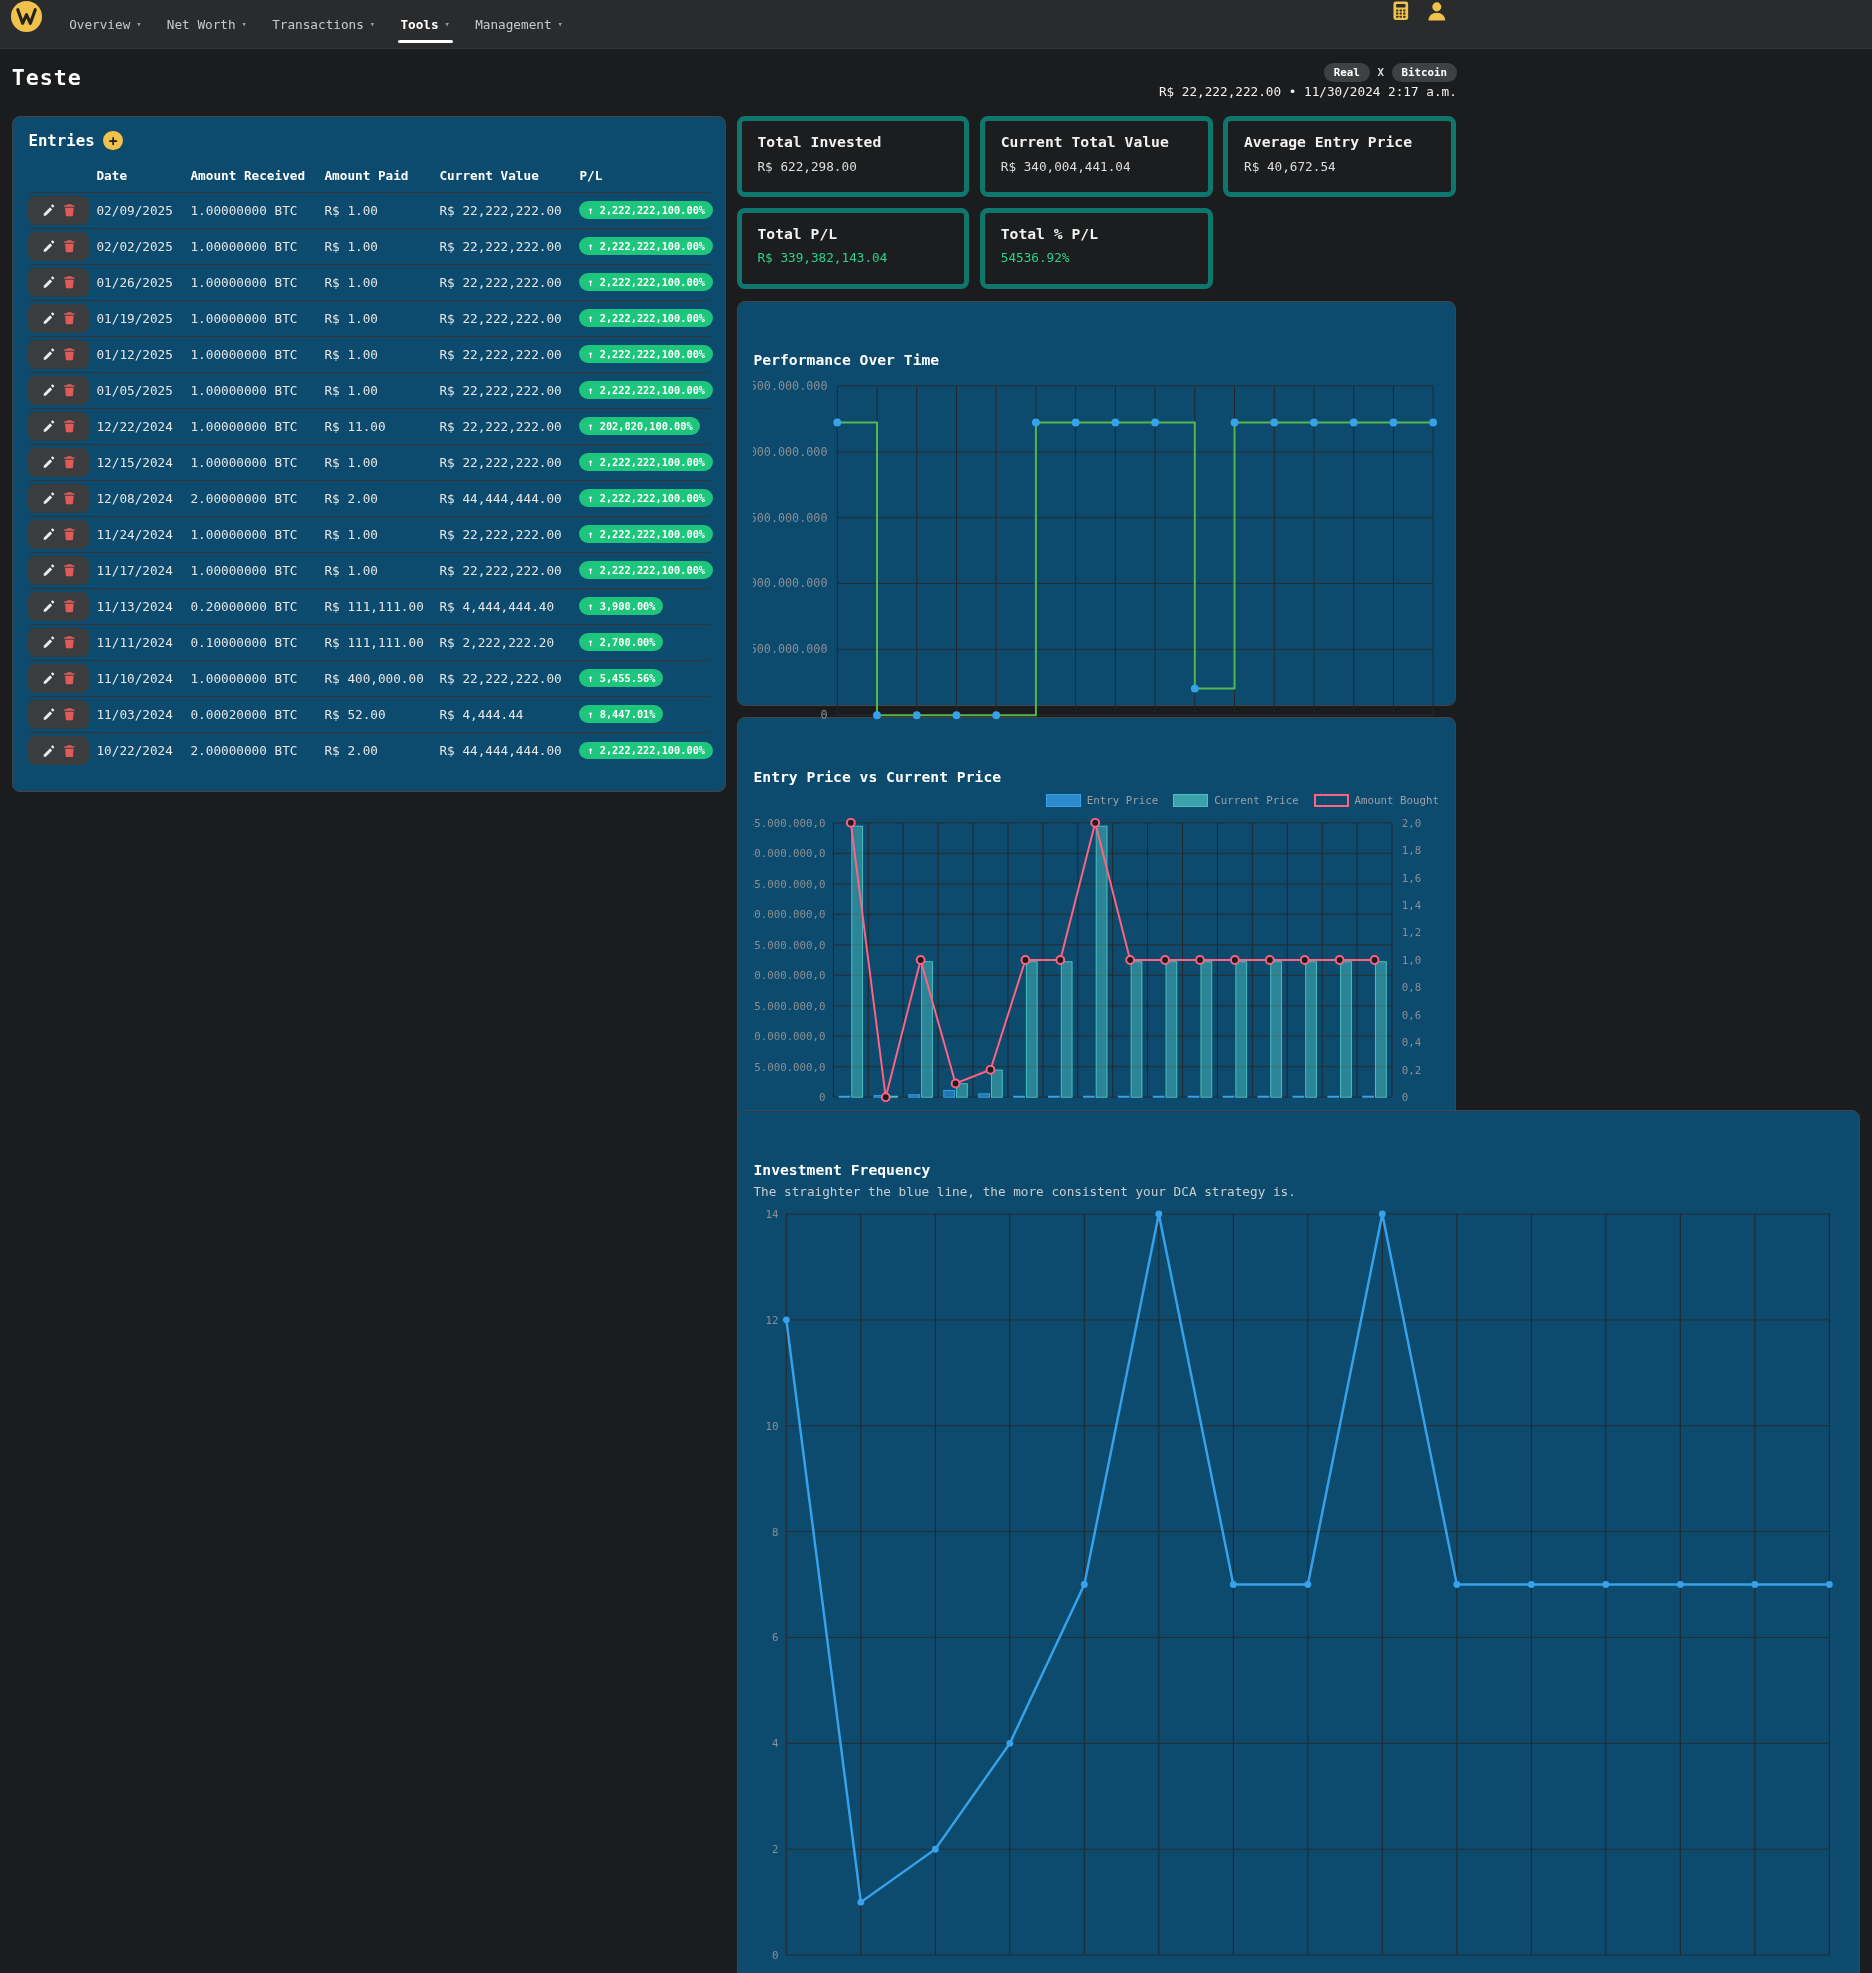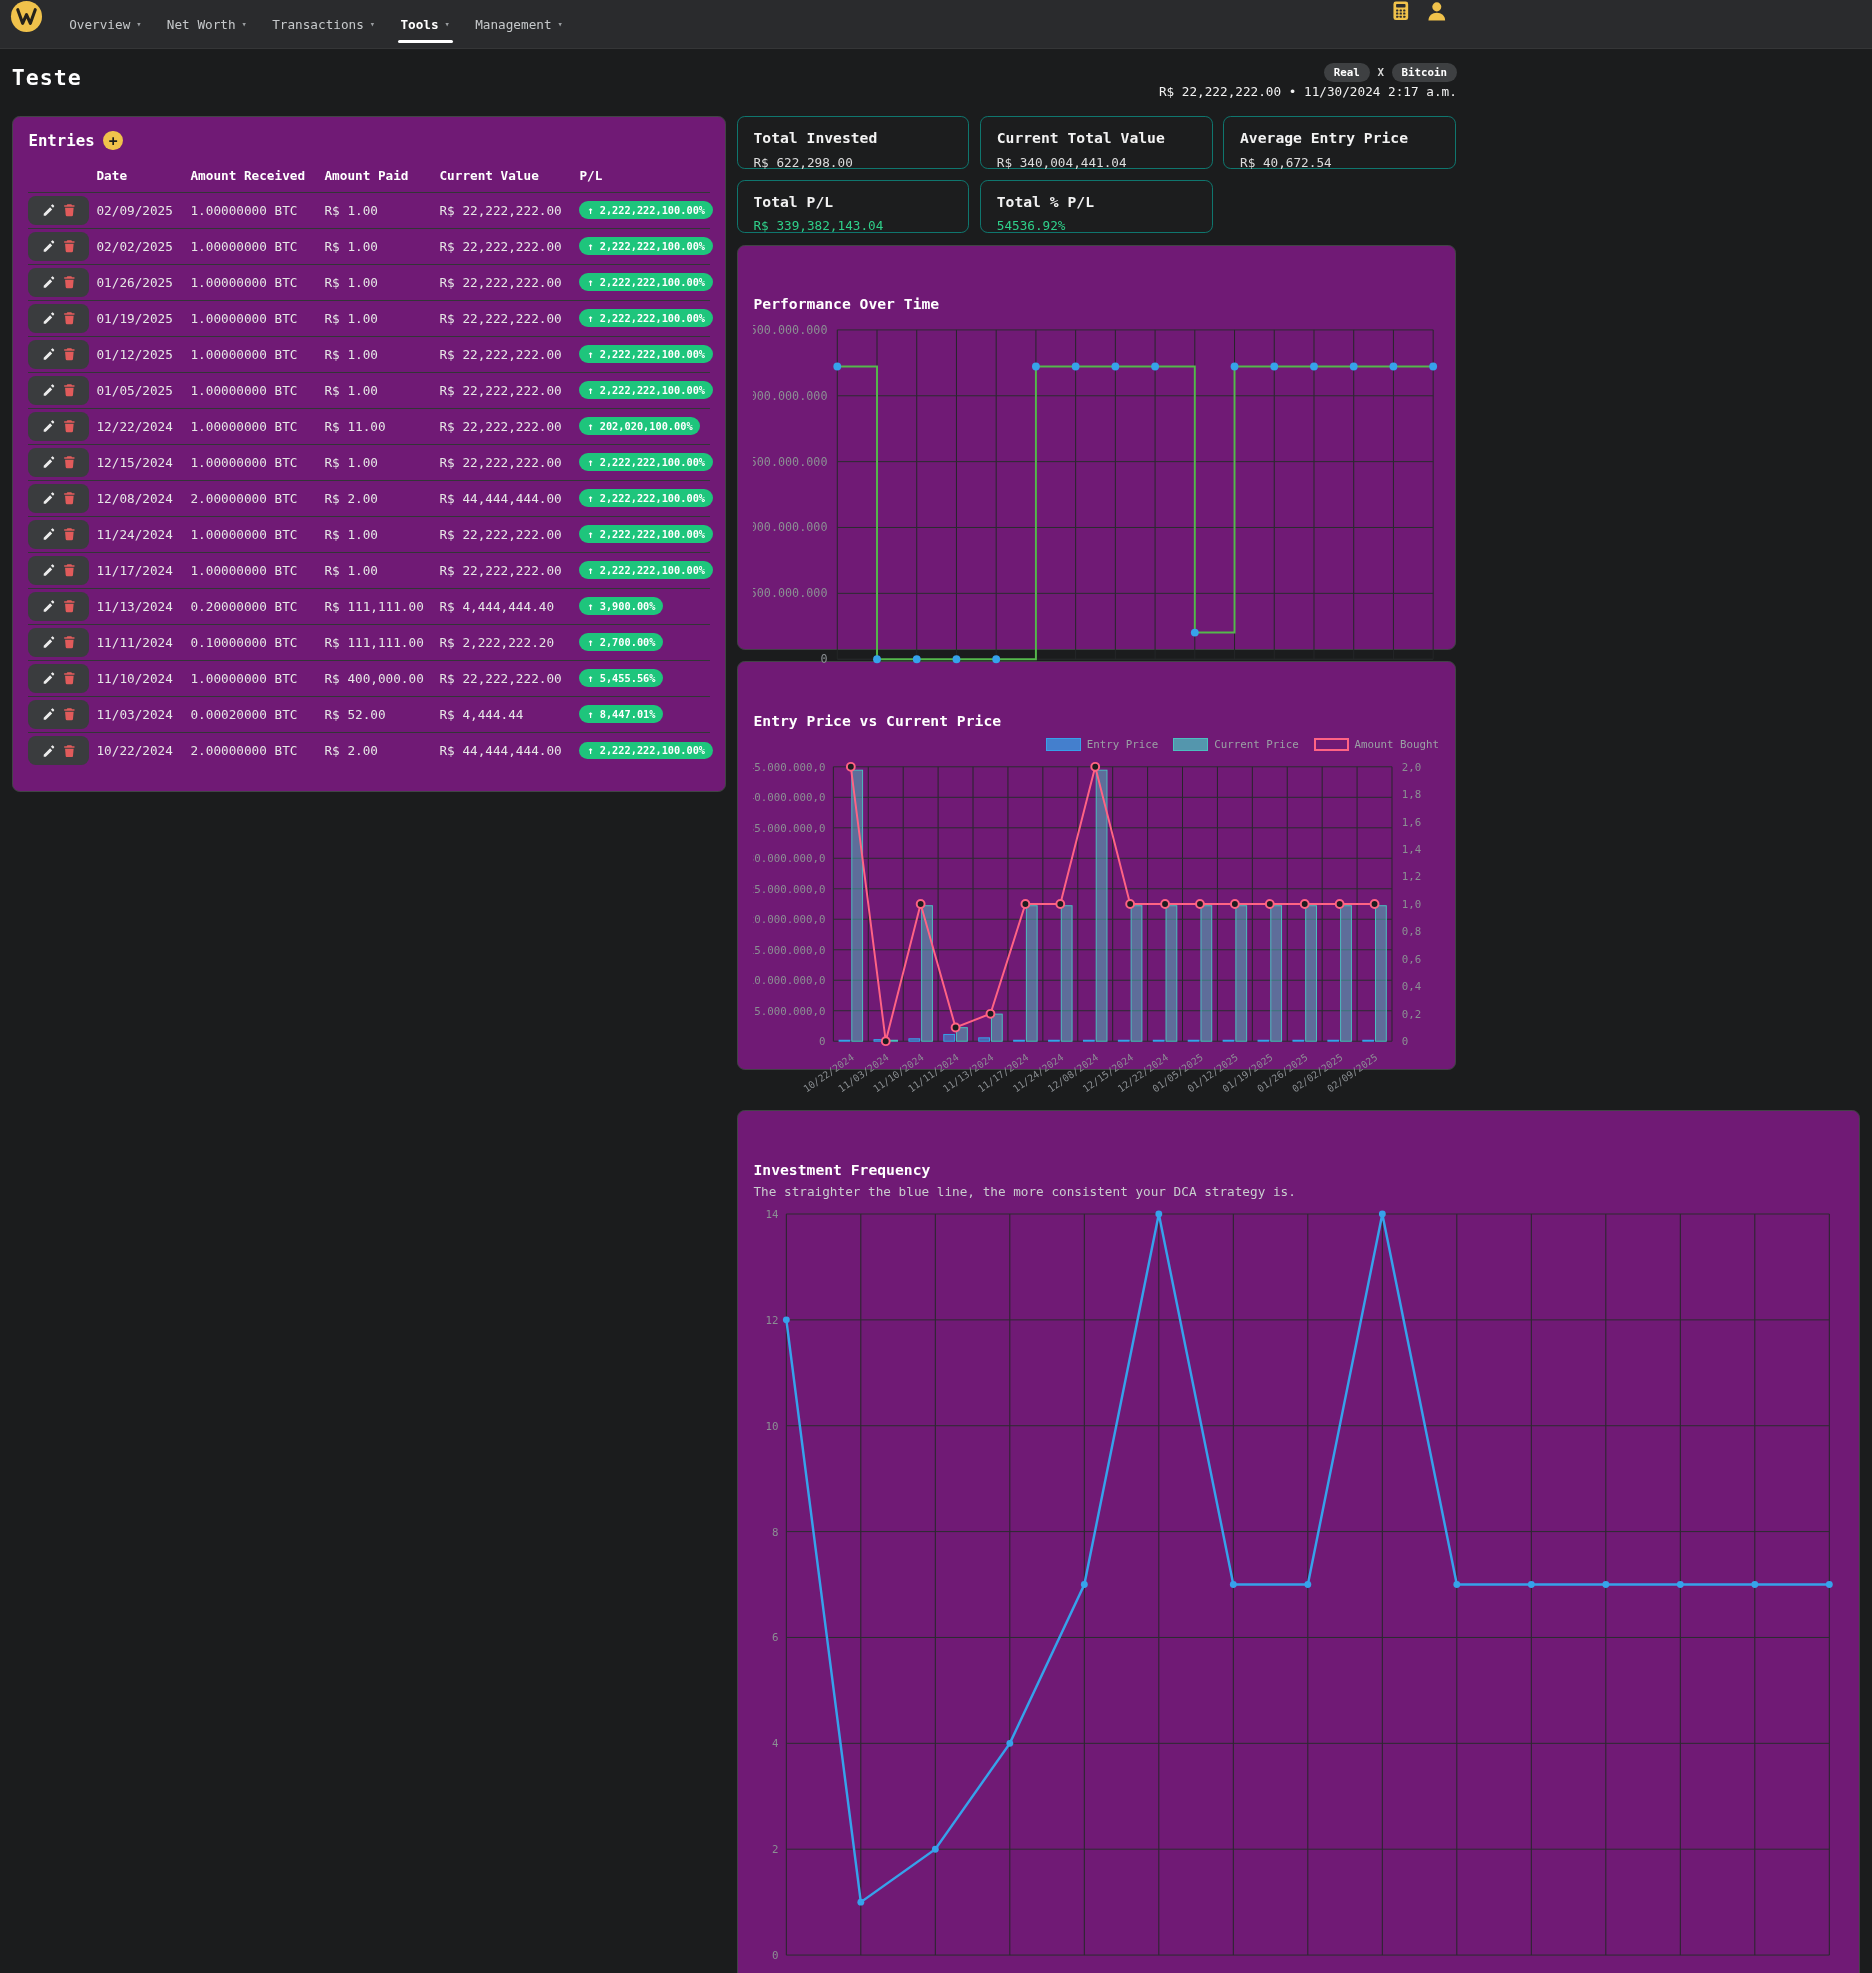--- a/index.html
+++ b/index.html
@@ -23,39 +23,39 @@
   .nav-icon { width:21.6px; height:21.6px; display:inline-flex; cursor:pointer; }
   
   .page-header { position:absolute; left:11.8px; top:57px; width:1445px; }
   .page-title { font-size:21.6px; font-weight:bold; color:#ffffff; letter-spacing:1px; padding-top:7.8px; }
   .asset-row { position:absolute; right:0; top:5.9px; display:flex; align-items:center; gap:7.8px; }
   .asset-badge { background:#3e4042; color:#fff; font-size:10.8px; font-weight:bold; padding:2.9px 9.8px; border-radius:9.8px; }
   .asset-sep { color:#d8d8d8; font-size:10.8px; font-weight:bold; }
   .price-line { position:absolute; right:0; top:27.4px; font-size:12.7px; color:#f2f2f2; }
   
   #content { position:absolute; left:11.8px; top:116px; width:1849px; height:1857px; }
-  .panel { border:1px solid #414345; border-radius:7.8px; background:#701a75; }
+  .panel { border:1px solid #414345; border-radius:7.8px; background:#0c4a6e; }
   .entries-panel { position:absolute; left:0; top:0; width:714px; min-height:676px; padding:13.7px 15.7px; }
   .right-col { position:absolute; left:725px; top:0; width:719px; }
   .freq-panel { position:absolute; left:725px; top:994px; width:1123px; height:1000px; padding:13.7px 15.7px; }
   
   .entries-title-row { display:flex; align-items:center; gap:8.8px; margin-bottom:9.8px; }
   .entries-title { font-size:15.7px; font-weight:bold; color:#ffffff; }
   .add-btn { width:19.6px; height:19.6px; border-radius:50%; background:#f0c24b; color:#1b1b1b; border:none; font-size:14.7px; font-weight:bold; line-height:17.6px; text-align:center; cursor:pointer; font-family:inherit; }
   table.entries { width:100%; border-collapse:collapse; table-layout:fixed; }
   table.entries th { text-align:left; font-size:12.7px; font-weight:bold; color:#ffffff; padding:7.8px 0 8.8px 0; }
   table.entries td { font-size:12.7px; color:#e6e6e6; height:36px; border-top:1px solid #333537; padding:0; vertical-align:middle; }
   .col-actions { width:68px; } .col-date { width:94px; } .col-recv { width:134px; }
   .col-paid { width:115px; } .col-val { width:140px; } .col-pl { width:131px; }
   .action-box { width:61px; height:29px; background:#3a3c3e; border-radius:7.8px; display:flex; align-items:center; justify-content:center; gap:7.8px; }
   .icon-btn { background:none; border:none; cursor:pointer; display:inline-flex; padding:0; }
   .pl-badge { display:inline-block; background:#1ec57c; color:#ffffff; font-size:10.3px; font-weight:bold; padding:2.9px 7.8px; border-radius:10.8px; white-space:nowrap; }
   
   .stats-grid { display:grid; grid-template-columns:repeat(3,1fr); gap:10.8px; margin-bottom:11.8px; }
-  .stat-card { border:1px solid #0f766e; border-radius:7.8px; height:53px; padding:11.8px 15.7px; background:#1c1d1e; }
+  .stat-card { border:5px solid #0f766e; border-radius:7.8px; height:81px; padding:11.8px 15.7px; background:#1c1d1e; }
   .stat-label { font-size:14.7px; font-weight:bold; color:#f2f2f2; margin-bottom:8.8px; }
   .stat-value { font-size:12.7px; color:#dddddd; }
   .stat-value.green { color:#2fd08a; }
   
   .chart-panel { padding:13.7px 15.7px; margin-bottom:11.8px; }
   .chart-title { font-size:14.7px; font-weight:bold; color:#ffffff; margin-bottom:5.9px;margin-top:36px; }
   .chart-subtitle { font-size:12.7px; color:#c9ccce; margin-bottom:5.9px; }
   .perf-panel { height:405px; }
   .entry-panel { height:409px; }
   .legend-row { display:flex; justify-content:flex-end; align-items:center; gap:15px; height:19.6px; margin-bottom:2px; }

